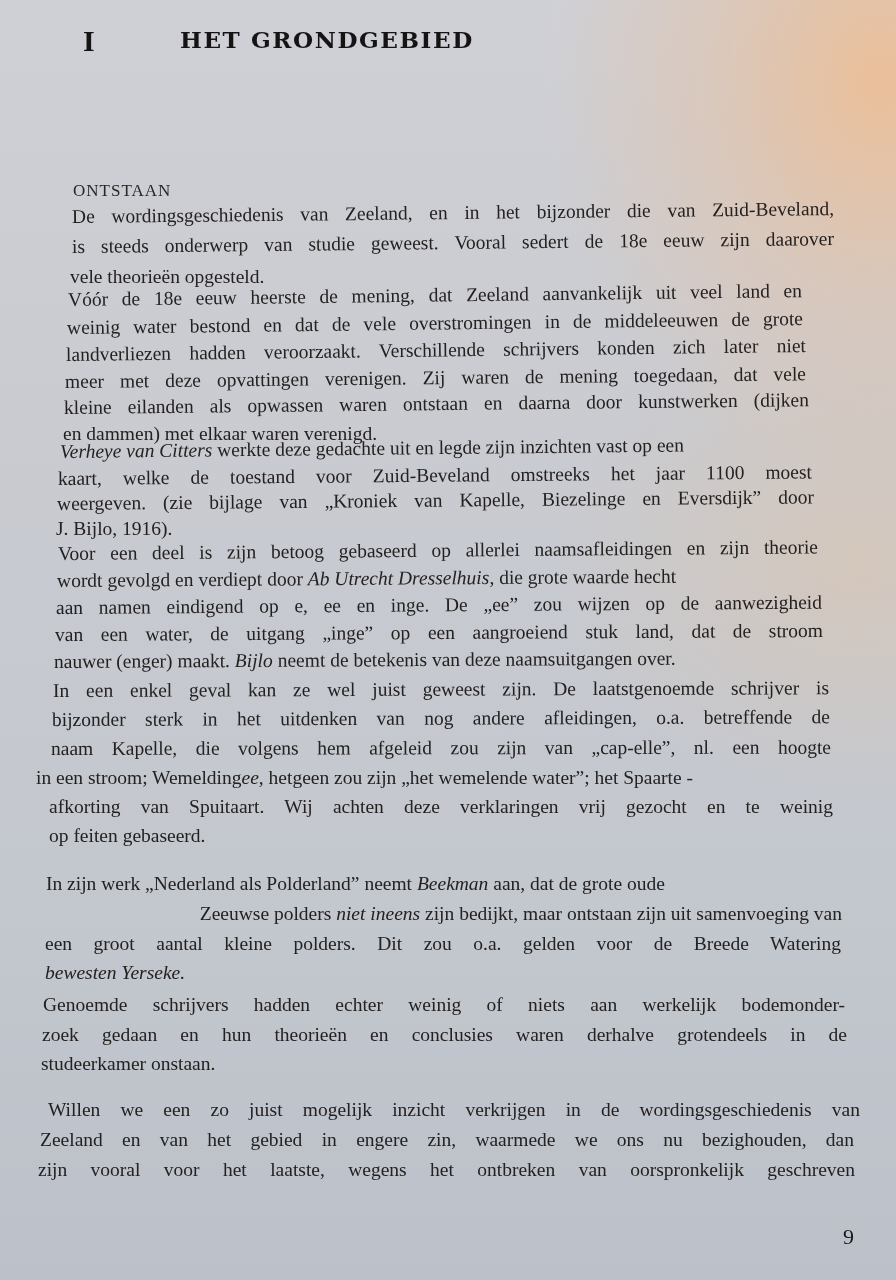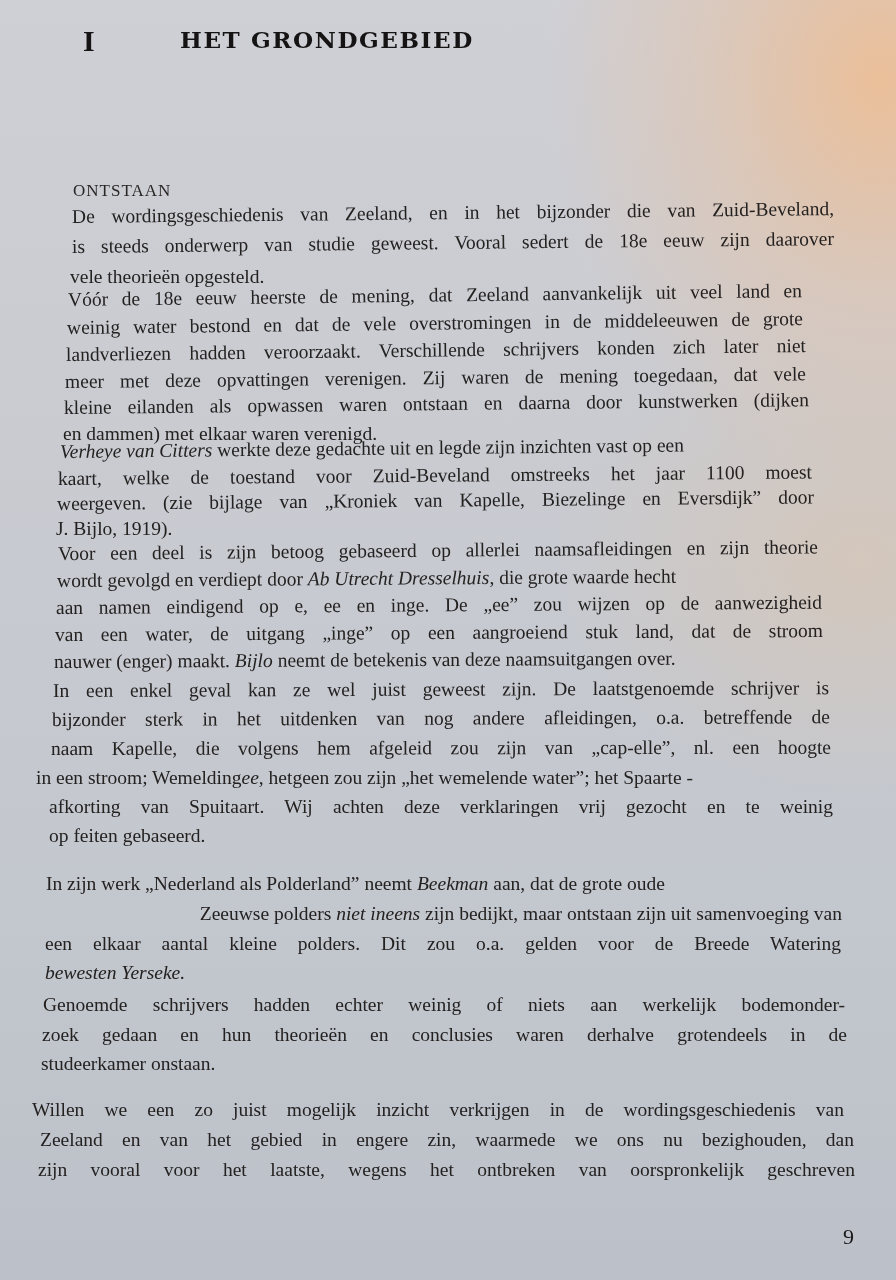--- a/index.html
+++ b/index.html
@@ -64,21 +64,21 @@
     <div class="line" style="left:64px;top:398px;width:745px;transform:rotate(-0.6deg);transform-origin:left;">kleine eilanden als opwassen waren ontstaan en daarna door kunstwerken (dijken</div>
     <div class="line last" style="left:63px;top:424px;">en dammen) met elkaar waren verenigd.</div>
   </div>
 
   <div>
     <div class="line last" style="left:60px;top:442px;width:752px;display:flex;justify-content:space-between;transform:rotate(-0.6deg);transform-origin:left;">
       <span style="white-space:pre;"><i>Verheye van Citters</i><span> werkte deze gedachte uit en legde zijn inzichten vast op een</span></span>
     </div>
     <div class="line" style="left:58px;top:469px;width:754px;transform:rotate(-0.5deg);transform-origin:left;">kaart, welke de toestand voor Zuid-Beveland omstreeks het jaar 1100 moest</div>
     <div class="line" style="left:57px;top:494px;width:757px;transform:rotate(-0.5deg);transform-origin:left;">weergeven. (zie bijlage van „Kroniek van Kapelle, Biezelinge en Eversdijk” door</div>
-    <div class="line last" style="left:56px;top:519px;">J. Bijlo, 1919).</div>
+    <div class="line last" style="left:56px;top:519px;">J. Bijlo, 1916).</div>
   </div>
 
   <div>
     <div class="line" style="left:58px;top:544px;width:760px;transform:rotate(-0.5deg);transform-origin:left;">Voor een deel is zijn betoog gebaseerd op allerlei naamsafleidingen en zijn theorie</div>
     <div class="line" style="left:57px;top:571px;width:762px;display:flex;justify-content:space-between;transform:rotate(-0.4deg);transform-origin:left;">
       <span style="white-space:pre;"><span>wordt gevolgd en verdiept door </span><i>Ab Utrecht Dresselhuis</i><span>, die grote waarde hecht</span></span>
     </div>
     <div class="line" style="left:56px;top:598px;width:766px;transform:rotate(-0.4deg);transform-origin:left;">aan namen eindigend op e, ee en inge. De „ee” zou wijzen op de aanwezigheid</div>
     <div class="line" style="left:55px;top:625px;width:768px;transform:rotate(-0.3deg);transform-origin:left;">van een water, de uitgang „inge” op een aangroeiend stuk land, dat de stroom</div>
     <div class="line last" style="left:54px;top:652px;transform:rotate(-0.3deg);transform-origin:left;">
@@ -97,30 +97,30 @@
     <div class="line last" style="left:49px;top:826px;">op feiten gebaseerd.</div>
   </div>
 
   <div>
     <div class="line" style="left:46px;top:874px;width:792px;display:flex;justify-content:space-between;align-items:center;">
       <span style="white-space:pre;"><span>In zijn werk „Nederland als Polderland” neemt </span><i>Beekman</i><span> aan, dat de grote oude</span></span>
     </div>
     <div class="line" style="left:48px;top:904px;width:794px;display:flex;justify-content:flex-end;">
       <span style="white-space:pre;"><span>Zeeuwse polders </span><i>niet ineens</i><span> zijn bedijkt, maar ontstaan zijn uit samenvoeging van</span></span>
     </div>
-    <div class="line" style="left:45px;top:934px;width:796px;">een elkaar aantal kleine polders. Dit zou o.a. gelden voor de Breede Watering</div>
+    <div class="line" style="left:45px;top:934px;width:796px;">een groot aantal kleine polders. Dit zou o.a. gelden voor de Breede Watering</div>
     <div class="line last" style="left:45px;top:963px;font-style:italic;">bewesten Yerseke.</div>
   </div>
 
   <div>
     <div class="line" style="left:43px;top:995px;width:802px;">Genoemde schrijvers hadden echter weinig of niets aan werkelijk bodemonder-</div>
     <div class="line" style="left:42px;top:1025px;width:805px;">zoek gedaan en hun theorieën en conclusies waren derhalve grotendeels in de</div>
     <div class="line last" style="left:41px;top:1054px;">studeerkamer onstaan.</div>
   </div>
 
   <div>
-    <div class="line" style="left:32px;top:1100px;width:812px;">Willen we een zo juist mogelijk inzicht verkrijgen in de wordingsgeschiedenis van</div>
+    <div class="line" style="left:48px;top:1100px;width:812px;">Willen we een zo juist mogelijk inzicht verkrijgen in de wordingsgeschiedenis van</div>
     <div class="line" style="left:40px;top:1130px;width:814px;">Zeeland en van het gebied in engere zin, waarmede we ons nu bezighouden, dan</div>
     <div class="line" style="left:38px;top:1160px;width:817px;">zijn vooral voor het laatste, wegens het ontbreken van oorspronkelijk geschreven</div>
   </div>
 
   <div class="page-number">9</div>
 </div>
 
 </body></html>

